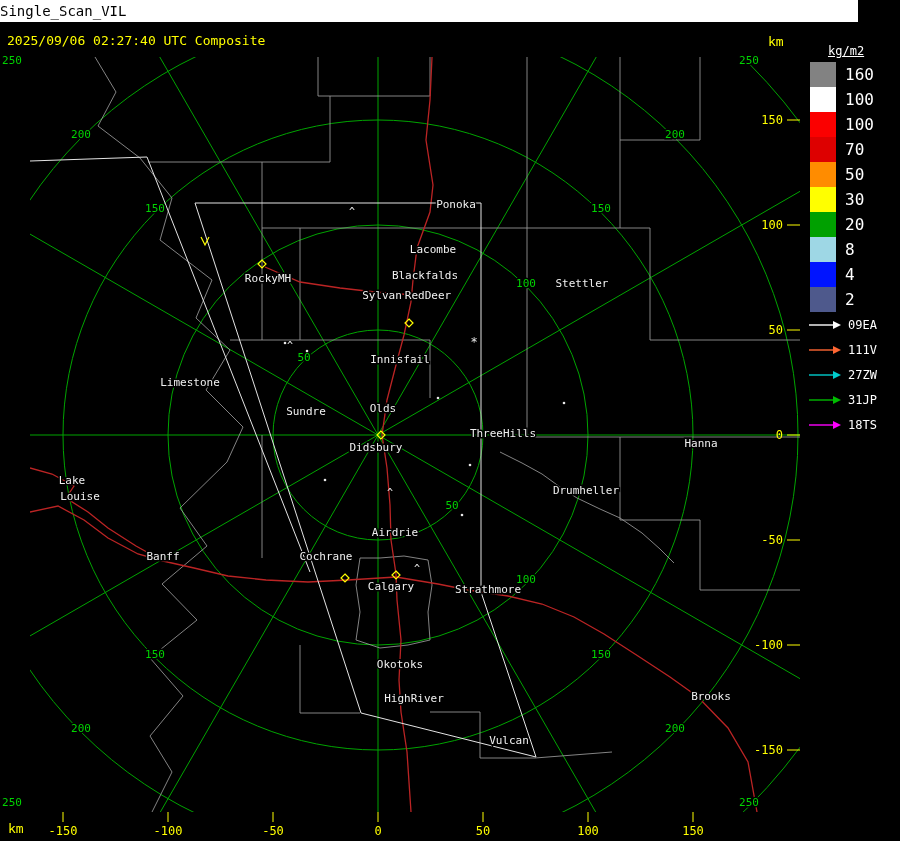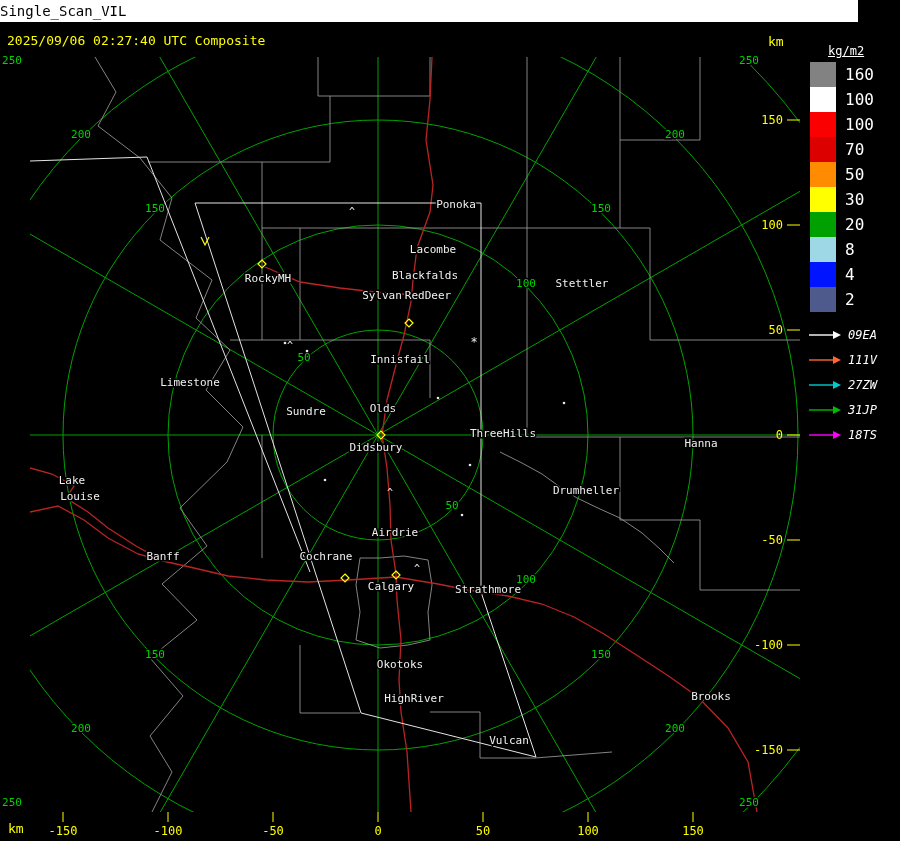--- a/index.html
+++ b/index.html
@@ -10,21 +10,21 @@
   .timestamp{position:absolute;top:33px;left:7px;color:#ffff00;font-size:13px;z-index:5;}
   .km-right{position:absolute;top:34px;left:768px;color:#ffff00;font-size:13px;z-index:5;}
   .km-bottom{position:absolute;top:821px;left:8px;color:#ffff00;font-size:13px;z-index:5;}
   #map-svg{position:absolute;top:0;left:0;}
   #map-svg text{font-family:"DejaVu Sans Mono", monospace;}
   .legend{position:absolute;left:806px;top:44px;width:94px;color:#fff;z-index:5;}
   .legend-unit{margin-left:22px;font-size:12px;height:18px;text-decoration:underline;}
   .cb-row{display:flex;align-items:center;height:25px;}
   .cb-swatch{width:26px;height:25px;margin-left:4px;flex:none;border:0;}
   .cb-label{margin-left:9px;font-size:16px;color:#fff;}
-  .radar-list{margin-top:10px;font-style:italic;}
+  .radar-list{}
   .radar-row{display:flex;align-items:center;height:25px;}
   .radar-arrow{width:34px;height:12px;margin-left:2px;flex:none;}
   .radar-label{margin-left:6px;font-size:12px;color:#fff;}
 </style>
 </head>
 <body>
 
 <svg id="map-svg" width="900" height="841" viewBox="0 0 900 841">
     <defs>
       <clipPath id="mapclip">

